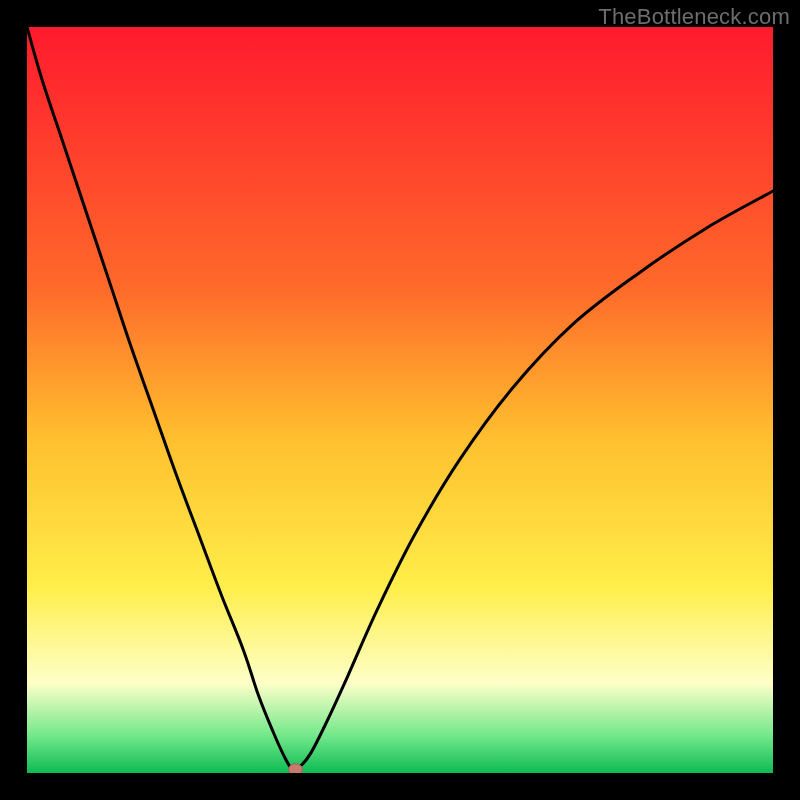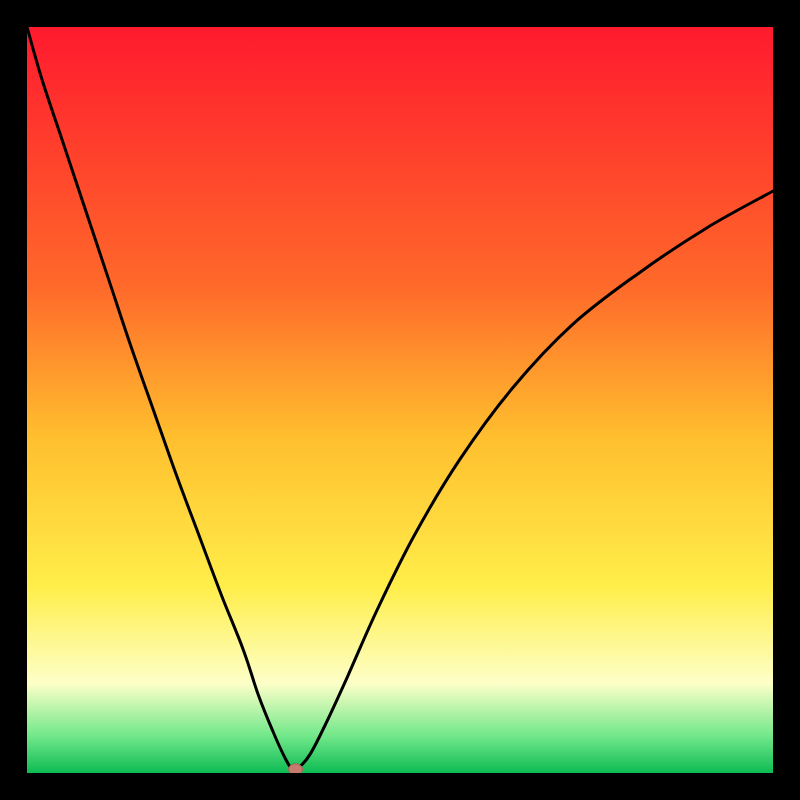--- a/index.html
+++ b/index.html
@@ -41,20 +41,21 @@
     width: 746px;
     height: 746px;
     display: block;
   }
 </style>
 </head>
 <body>
 
 <div class="frame">
 
+  <div class="watermark">TheBottleneck.com</div>
 
   <div class="plot-area">
     <svg class="chart" viewBox="0 0 746 746" preserveAspectRatio="none">
       <defs>
         <linearGradient id="bgGrad" x1="0" y1="0" x2="0" y2="1">
           <stop id="g0" offset="0%" stop-color="#ff1a2e"></stop>
           <stop id="g1" offset="35%" stop-color="#ff6a2a"></stop>
           <stop id="g2" offset="55%" stop-color="#ffbf2e"></stop>
           <stop id="g3" offset="75%" stop-color="#ffee4a"></stop>
           <stop id="g4" offset="88%" stop-color="#fdffc8"></stop>

